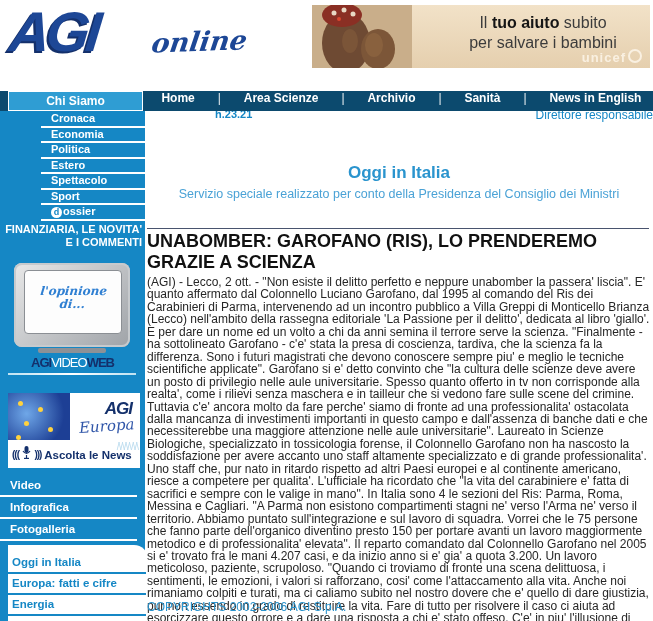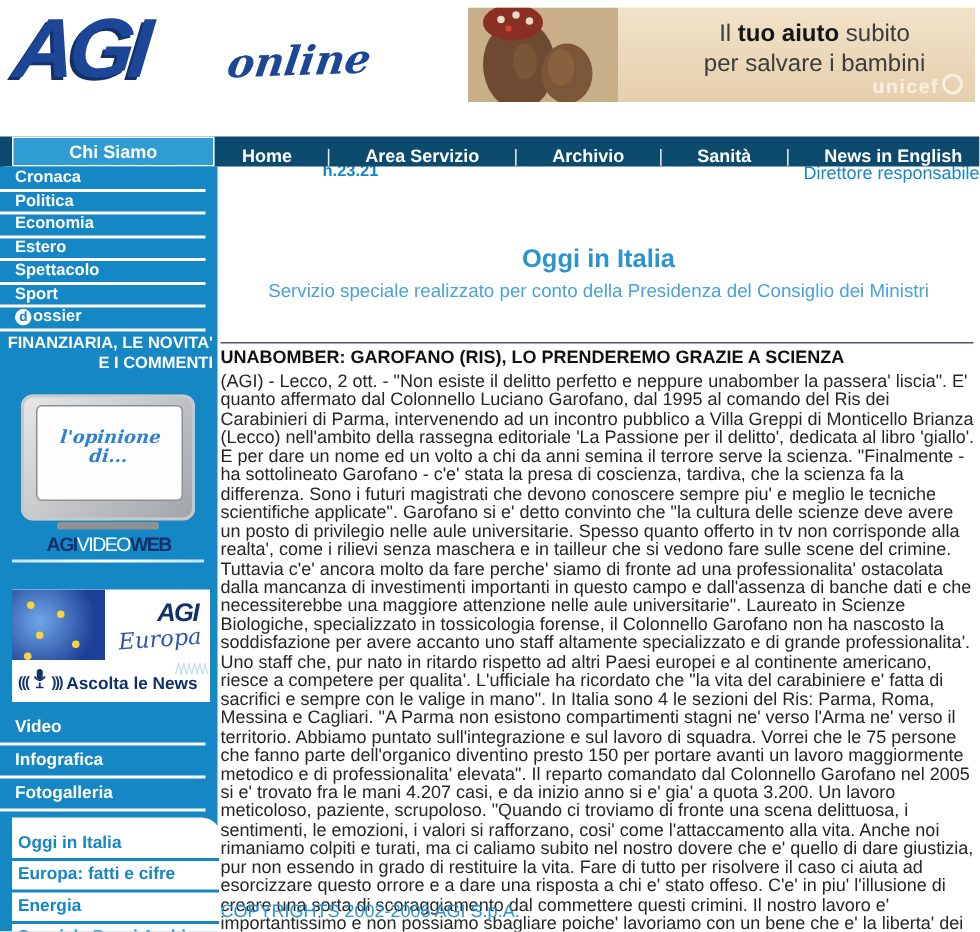--- a/index.html
+++ b/index.html
@@ -28,29 +28,29 @@
   .datebar .edge{position:absolute;left:0;top:0;width:3px;height:15px;background:#14457e;}
   .datebar .date{position:absolute;left:25px;top:1px;}
   .datebar .time{position:absolute;left:215px;top:1px;}
   .datebar .right{position:absolute;right:0px;top:1px;font-weight:normal;font-size:12px;}
 
   
   .navbar{left:0;top:91px;width:653px;height:20px;background:#0c4a6e;}
   .chisiamo{position:absolute;left:8px;top:0px;width:133px;height:18px;border:1px solid #fff;
     background:#2f9dd3;color:#fff;font-size:12px;font-weight:bold;text-align:center;line-height:18px;}
   .navitems{position:absolute;left:150px;top:0;width:503px;height:20px;display:flex;
-    align-items:flex-end;justify-content:space-around;color:#fff;font-size:12px;font-weight:bold;}
+    align-items:flex-start;justify-content:space-around;color:#fff;font-size:12px;font-weight:bold;}
   .navitems .sep{font-weight:normal;opacity:.9;}
   .navitems .ni{cursor:pointer;}
 
   
   .sidebar{left:0;top:111px;width:145px;height:510px;background:#1587c5;}
   .side-item{position:relative;margin:0 0 0 0;height:13.5px;border-bottom:2px solid #fff;
     color:#fff;font-size:11px;font-weight:bold;padding-left:10px;line-height:13px;cursor:pointer;}
-  .side-list-top{position:absolute;left:0;top:1px;width:137px;}
+  .side-list-top{position:absolute;left:0;top:1px;width:137px;padding-left:41px;}
   .d-circle{display:inline-block;width:11px;height:11px;background:#fff;color:#1587c5;
     border-radius:50%;text-align:center;line-height:11px;font-size:9px;font-weight:bold;margin-right:1px;}
   .finanz{position:absolute;left:2px;top:112px;width:140px;text-align:right;color:#fff;
     font-size:11px;font-weight:bold;line-height:13px;}
 
   .tvbox{position:absolute;left:14px;top:152px;width:116px;height:84px;
     background:linear-gradient(135deg,#e8e8e8,#9fa3a8);border-radius:8px;
     box-shadow:inset 0 0 0 2px #c7cacd;}
   .tvscreen{position:absolute;left:10px;top:7px;width:96px;height:62px;background:#fdfdfd;
     border-radius:4px;border:1px solid #8b8f94;text-align:center;}
@@ -88,21 +88,21 @@
   .side-item-bottom{position:relative;height:19px;border-bottom:2px solid #1587c5;color:#1587c5;
     font-size:11.5px;font-weight:bold;padding-left:4px;line-height:18px;margin:0 2px 0 0;cursor:pointer;}
   .bp-space{height:8px;}
 
   
   .main-title{left:145px;top:163px;width:508px;text-align:center;font-size:17px;
     font-weight:bold;color:#2a94ce;}
   .main-subtitle{left:145px;top:187px;width:508px;text-align:center;font-size:12.5px;color:#4aa2d6;}
   .rule{left:147px;top:228px;width:502px;height:0;border-top:1px solid #49536e;}
   .article{left:147px;top:231px;width:504px;color:#262626;}
-  .headline{font-size:12px;font-weight:bold;color:#111;margin-bottom:3px;}
+  .headline{font-size:18px;font-weight:bold;color:#111;margin-bottom:3px;}
   .bodytext{font-size:12px;line-height:12.45px;text-align:left;}
   .footer-row{left:147px;top:600px;width:504px;height:16px;font-size:12px;color:#2a94ce;}
   .copyright{position:absolute;left:0;top:0;}
   .send{position:absolute;right:0;top:0;cursor:pointer;color:#2a94ce;}
   .send svg{vertical-align:-2px;margin-right:3px;}
 </style>
 </head>
 <body>
 
 <div id="page">
@@ -137,35 +137,35 @@
     <span class="date">martedì 3 ottobre 2006</span>
     <span class="time">h.23.21</span>
     <span class="right">Direttore responsabile</span>
   </div>
 
   <div class="abs navbar">
     <div class="chisiamo">Chi Siamo</div>
     <div class="navitems">
       <span class="ni">Home</span>
       <span class="sep">|</span>
-      <span class="ni">Area Servizio</span>
+      <span class="ni">Area Scienze</span>
       <span class="sep">|</span>
       <span class="ni">Archivio</span>
       <span class="sep">|</span>
       <span class="ni">Sanità</span>
       <span class="sep">|</span>
       <span class="ni">News in English</span>
     </div>
   </div>
 
   <div class="abs sidebar">
     <div class="side-list-top">
       <div class="side-item">Cronaca</div>
+      <div class="side-item">Economia</div>
       <div class="side-item">Politica</div>
-      <div class="side-item">Economia</div>
       <div class="side-item">Estero</div>
       <div class="side-item">Spettacolo</div>
       <div class="side-item">Sport</div>
       <div class="side-item"><span class="d-circle">d</span><span>ossier</span></div>
     </div>
 
     <div class="finanz">FINANZIARIA, LE NOVITA' E I COMMENTI</div>
 
     <div class="tvbox">
       <div class="tvscreen">

